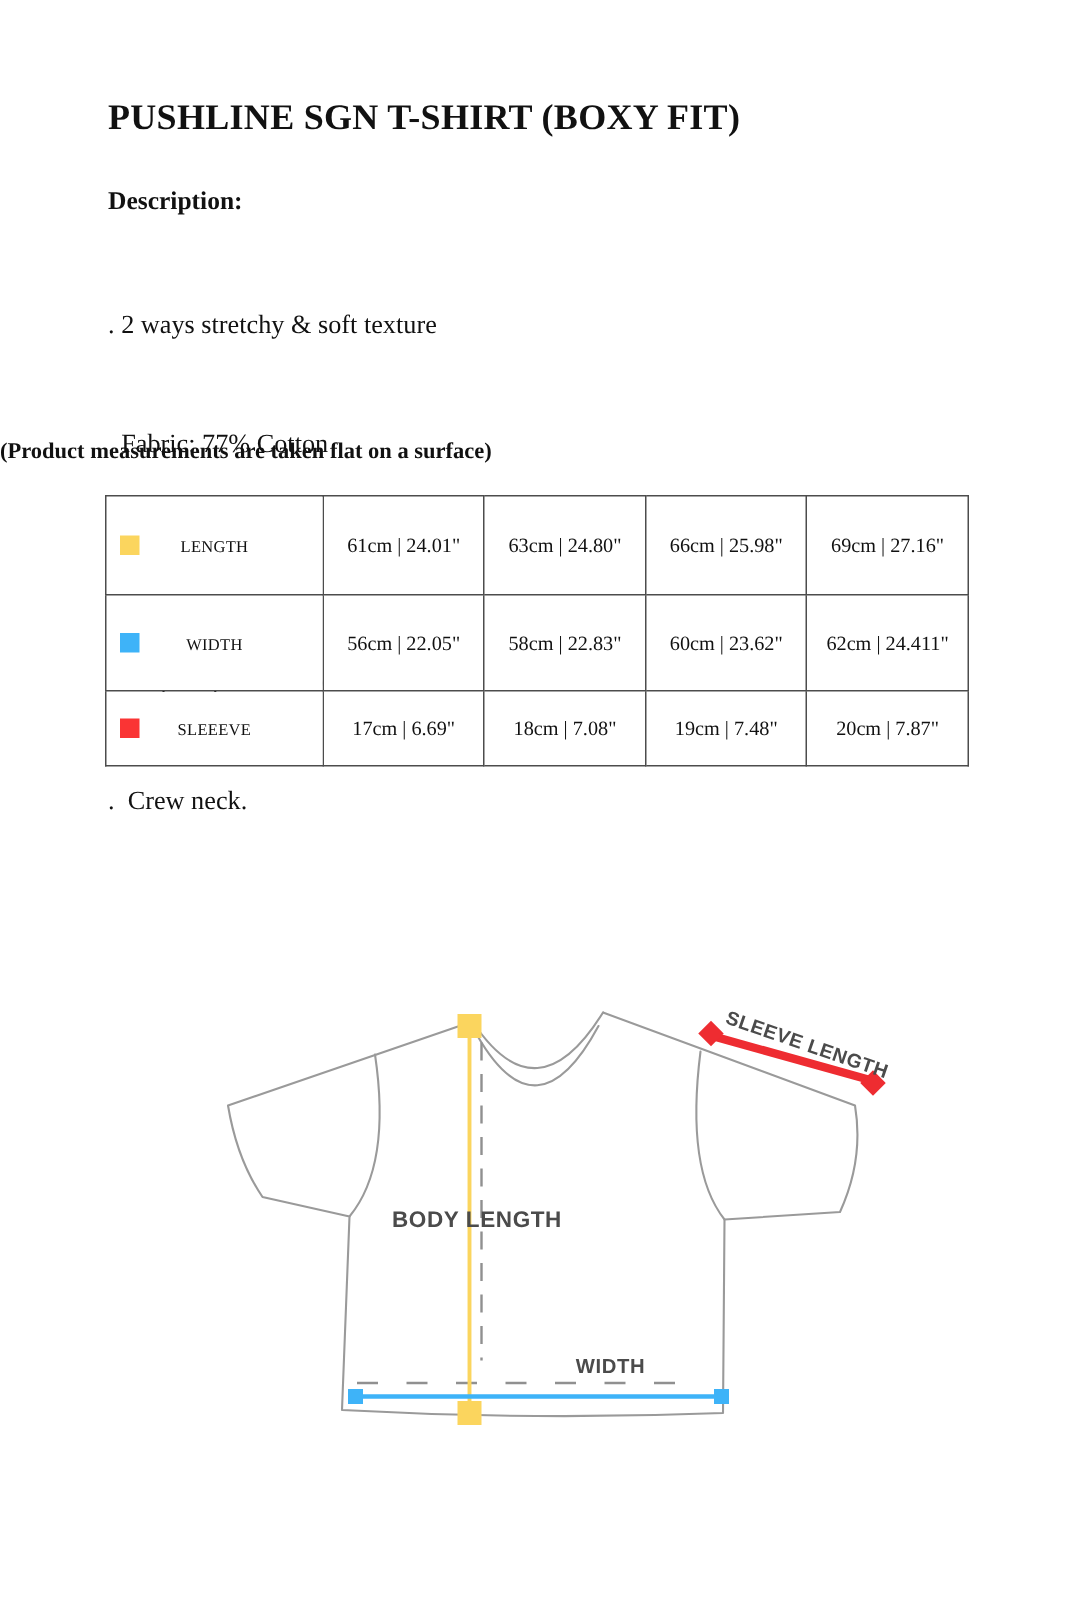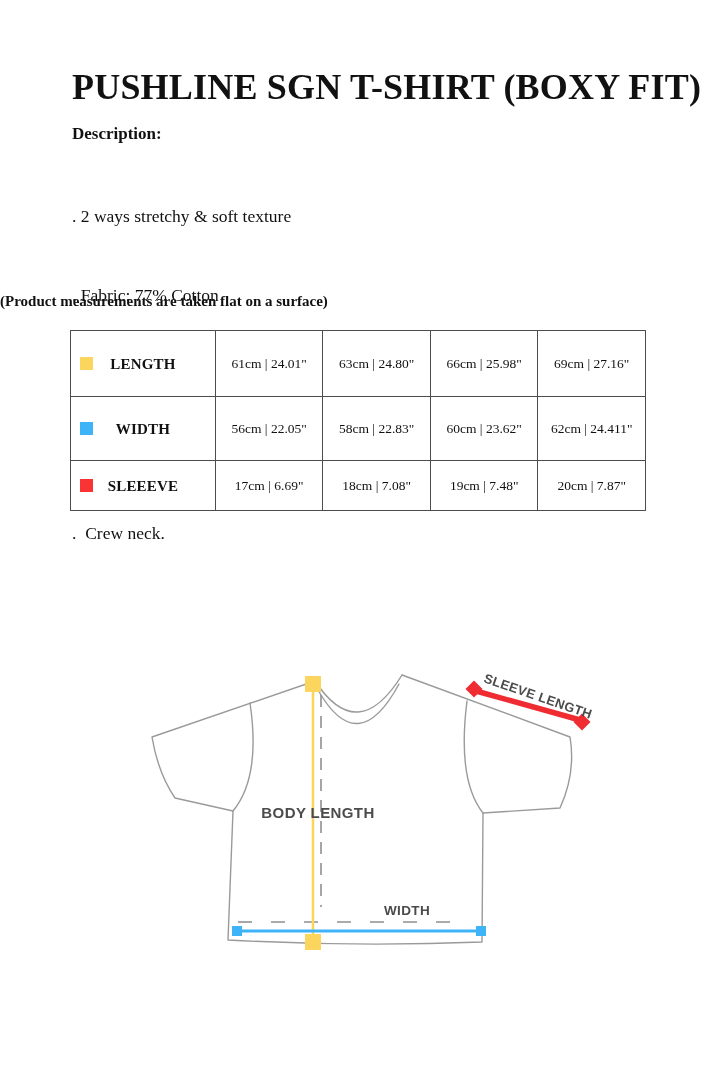--- a/index.html
+++ b/index.html
@@ -10,21 +10,21 @@
     height: 1080px;
     background: #ffffff;
     font-family: "Liberation Serif", serif;
     color: #111111;
     overflow: hidden;
   }
   .title {
     position: absolute;
     left: 72px;
     top: 66px;
-    font-size: 36px;
+    font-size: 24px;
     font-weight: bold;
     letter-spacing: 0.2px;
     white-space: nowrap;
   }
   .desc-heading {
     position: absolute;
     left: 72px;
     top: 124px;
     font-size: 17px;
     font-weight: bold;
@@ -63,21 +63,21 @@
   }
   table.spec col.c-label { width: 25.2%; }
   table.spec col.c-size  { width: 18.7%; }
   tr.hdr      { height: 66px; }
   tr.r-length { height: 66px; }
   tr.r-width  { height: 64px; }
   tr.r-sleeve { height: 50px; }
   .hdr-spec { font-size: 15.5px; font-weight: bold; line-height: 21px; }
   .hdr-size { font-size: 18px; font-weight: bold; }
   .row-label-cell { position: relative; }
-  .row-label { font-size: 15px; font-weight: bold; letter-spacing: 0.2px; }
+  .row-label { font-size: 11px; font-weight: normal; letter-spacing: 0.2px; }
   .marker {
     position: absolute;
     left: 9px;
     top: 50%;
     margin-top: -7px;
     width: 13px;
     height: 13px;
   }
   .val { font-size: 13.5px; }
   .diagram {

